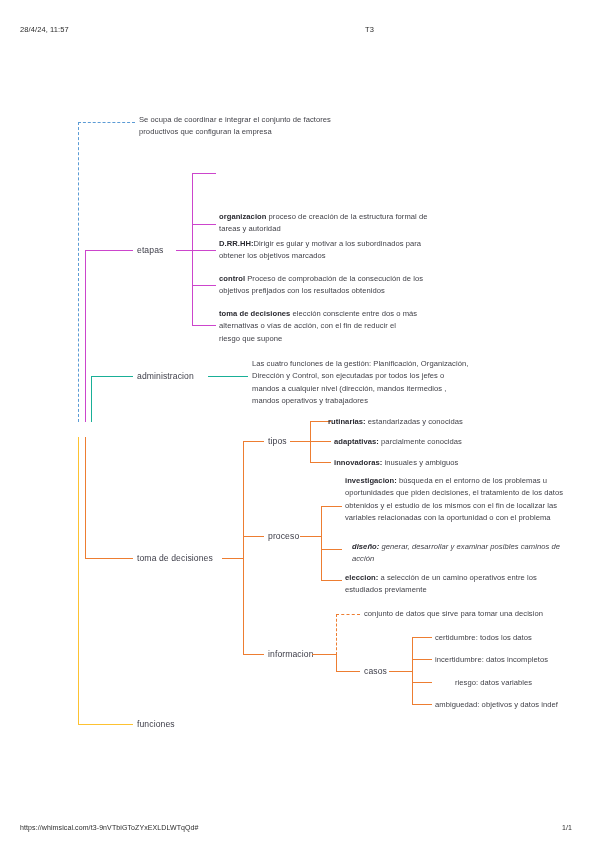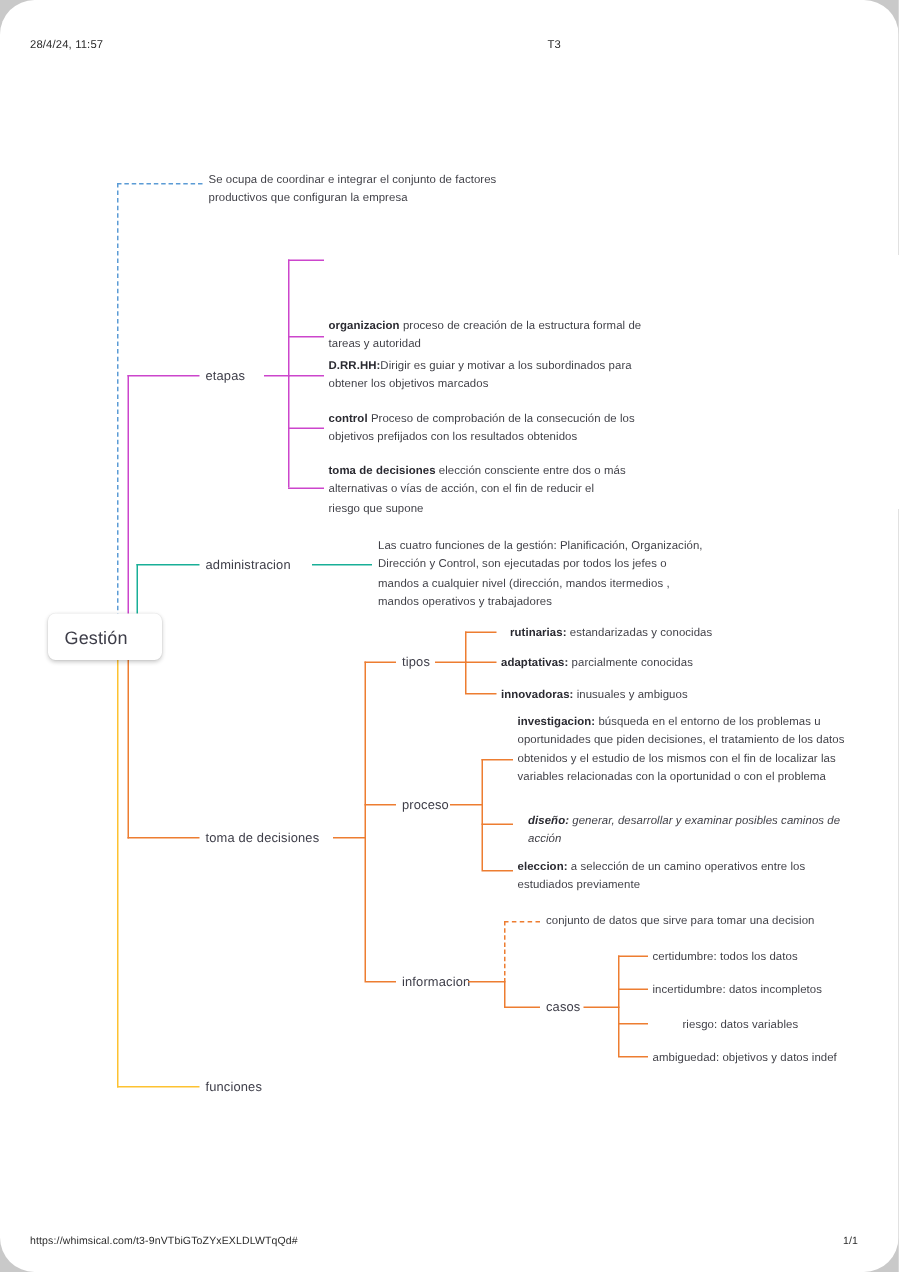--- a/index.html
+++ b/index.html
@@ -4,21 +4,20 @@
 <title>T3 — Gestión</title>
 <style>
   html,body{margin:0;padding:0;background:#c9c9c9;}
   body{font-family:"Liberation Sans","DejaVu Sans",sans-serif;}
   #page{
     position:relative;
     width:599px;height:848px;
     background:#ffffff;
     overflow:hidden;
     margin:0 auto;
-    border-radius:23px;
   }
   
   .hdr{position:absolute;font-size:7.5px;color:#2b2b2b;letter-spacing:.1px;white-space:nowrap;}
   #hdr-date{left:20px;top:25px;}
   #hdr-title{left:365px;top:25px;}
   #ftr-url{left:20px;top:824px;font-size:7px;color:#2b2b2b;white-space:nowrap;}
   #ftr-page{left:562px;top:824px;font-size:7px;color:#2b2b2b;white-space:nowrap;}
 
   
   #root-node{
@@ -85,37 +84,34 @@
   </div>
 
   <div class="ln v" style="left:91px;top:376px;height:46px;border-left-color:#19AF97;"></div>
   <div class="ln h" style="left:91px;top:376px;width:42px;border-top-color:#19AF97;"></div>
   <div class="lbl" style="left:137px;top:371px;">administracion</div>
   <div class="ln h" style="left:208px;top:376px;width:40px;border-top-color:#19AF97;"></div>
   <div class="node" style="left:252px;top:358px;width:218px;">
     <span>Las cuatro funciones de la gestión: Planificación, Organización, Dirección y Control,  son ejecutadas por todos los jefes o mandos a cualquier nivel (dirección, mandos itermedios , mandos operativos y trabajadores</span>
   </div>
 
-  <div id="root-node">
-    <span>Gestión</span>
-  </div>
 
   <div class="ln v" style="left:85px;top:437px;height:122px;border-left-color:#ED7D31;"></div>
   <div class="ln h" style="left:85px;top:558px;width:48px;border-top-color:#ED7D31;"></div>
   <div class="lbl" style="left:137px;top:553px;">toma de decisiones</div>
   <div class="ln h" style="left:222px;top:558px;width:22px;border-top-color:#ED7D31;"></div>
   <div class="ln v" style="left:243px;top:441px;height:213px;border-left-color:#ED7D31;"></div>
 
   <div class="ln h" style="left:243px;top:441px;width:21px;border-top-color:#ED7D31;"></div>
   <div class="lbl" style="left:268px;top:436px;">tipos</div>
   <div class="ln h" style="left:290px;top:441px;width:21px;border-top-color:#ED7D31;"></div>
   <div class="ln v" style="left:310px;top:421px;height:41px;border-left-color:#ED7D31;"></div>
 
   <div class="ln h" style="left:310px;top:421px;width:21px;border-top-color:#ED7D31;"></div>
-  <div class="node" style="left:340px;top:416px;width:230px;">
+  <div class="node" style="left:328px;top:416px;width:230px;">
     <b>rutinarias:</b><span> estandarizadas y conocidas</span>
   </div>
 
   <div class="ln h" style="left:310px;top:441px;width:21px;border-top-color:#ED7D31;"></div>
   <div class="node" style="left:334px;top:436px;width:230px;">
     <b>adaptativas:</b><span> parcialmente conocidas</span>
   </div>
 
   <div class="ln h" style="left:310px;top:462px;width:21px;border-top-color:#ED7D31;"></div>
   <div class="node" style="left:334px;top:457px;width:230px;">

